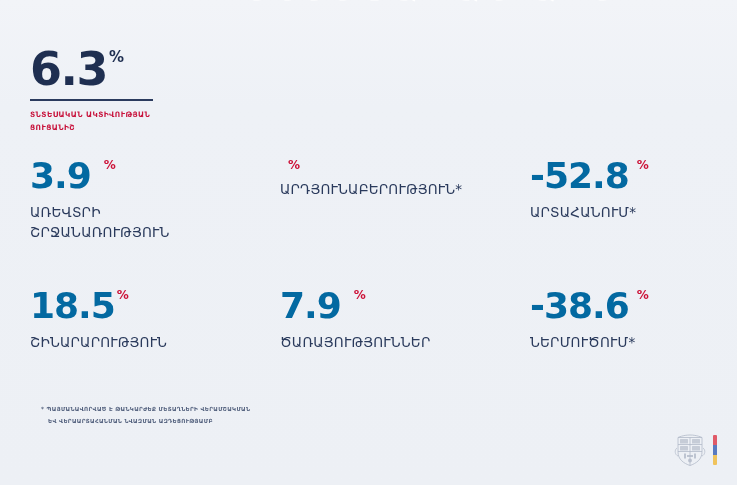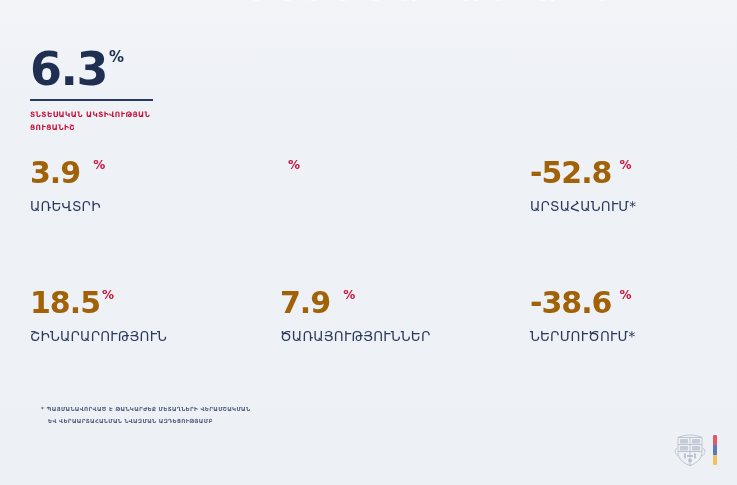--- a/index.html
+++ b/index.html
@@ -109,23 +109,23 @@
     grid-template-rows: 130px 130px;
   }
   .kpi-cell { position: relative; }
 
   .kpi-value-row {
     display: flex;
     align-items: flex-start;
     line-height: 1;
   }
   .kpi-value {
-    font-size: 30px;
-    font-weight: 700;
-    color: #a16207;
+    font-size: 36px;
+    font-weight: 700;
+    color: #0369a1;
     letter-spacing: -1px;
     line-height: 1;
     font-family: "DejaVu Sans", sans-serif;
   }
   .kpi-unit {
     font-size: 12px;
     font-weight: 700;
     color: #cc1238;
     margin-top: 1px;
   }
@@ -224,26 +224,30 @@
 
   <div class="kpi-grid">
 
     <div class="kpi-cell">
       <div class="kpi-value-row">
         <span class="kpi-value">3.9</span>
         <span class="kpi-unit gap-wide">%</span>
       </div>
       <div class="kpi-label">
         <span>ԱՌԵՎՏՐԻ</span><br>
+        <span>ՇՐՋԱՆԱՌՈՒԹՅՈՒՆ</span>
       </div>
     </div>
 
     <div class="kpi-cell">
       <div class="kpi-value-row">
         <span class="kpi-unit gap-mid">%</span>
+      </div>
+      <div class="kpi-label">
+        <span>ԱՐԴՅՈՒՆԱԲԵՐՈՒԹՅՈՒՆ*</span>
       </div>
     </div>
 
     <div class="kpi-cell">
       <div class="kpi-value-row">
         <span class="kpi-value">-52.8</span>
         <span class="kpi-unit gap-mid">%</span>
       </div>
       <div class="kpi-label">
         <span>ԱՐՏԱՀԱՆՈՒՄ*</span>

